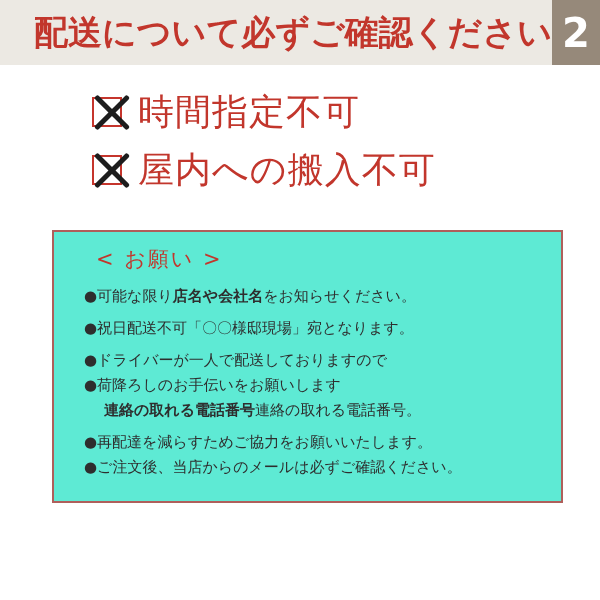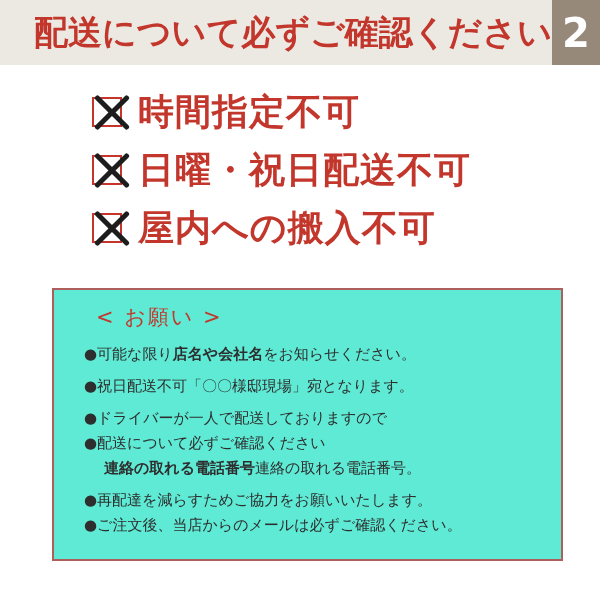--- a/index.html
+++ b/index.html
@@ -51,21 +51,21 @@
   .cb .x1, .cb .x2 {
     position:absolute;
     left:-5px; top:11px;
     width:46px; height:5px;
     background:#1d1d1d;
     border-radius:2px;
   }
   .cb .x1 { transform:rotate(45deg); }
   .cb .x2 { transform:rotate(-45deg); }
   .check-label {
-    font-size:36px; font-weight:bold;
+    font-size:36px; font-weight:normal;
     color:#c2362c;
     line-height:38px;
     letter-spacing:1px;
     white-space:nowrap;
   }
 
   
   .request-box {
     width:511px;
     margin:41px 0 0 52px;
@@ -110,41 +110,34 @@
           <span class="x1"></span>
           <span class="x2"></span>
         </span>
       <span class="check-label">時間指定不可</span>
     </div>
     <div class="check-row">
       <span class="cb">
           <span class="x1"></span>
           <span class="x2"></span>
         </span>
-      <span class="check-label">日曜・祝日配送不可</span>
-    </div>
-    <div class="check-row">
-      <span class="cb">
-          <span class="x1"></span>
-          <span class="x2"></span>
-        </span>
       <span class="check-label">屋内への搬入不可</span>
     </div>
   </section>
 
   <section class="request-box">
     <div class="req-title">&lt; お願い &gt;</div>
 
     <p class="req-line gap"><span>●可能な限り</span><strong>店名や会社名</strong><span>をお知らせください。</span></p>
 
     <p class="req-line gap"><span>●祝日配送不可「〇〇様邸現場」宛となります。</span></p>
 
     <p class="req-line"><span>●ドライバーが一人で配送しておりますので</span></p>
 
-    <p class="req-line"><span>●配送について必ずご確認ください</span></p>
+    <p class="req-line"><span>●荷降ろしのお手伝いをお願いします</span></p>
     <p class="req-line indent gap"><strong>連絡の取れる電話番号</strong><span>連絡の取れる電話番号。</span></p>
 
     <p class="req-line"><span>●再配達を減らすためご協力をお願いいたします。</span></p>
 
     <p class="req-line gap"><span>●ご注文後、当店からのメールは必ずご確認ください。</span></p>
   </section>
 
 </div>
 
 </body></html>

